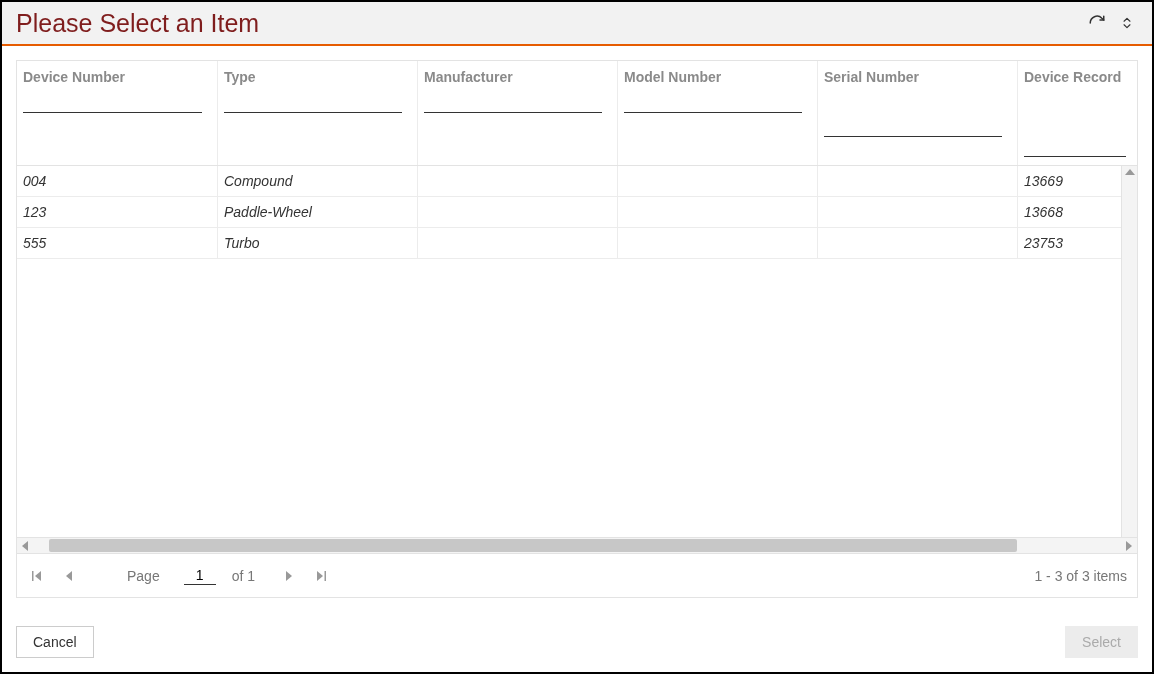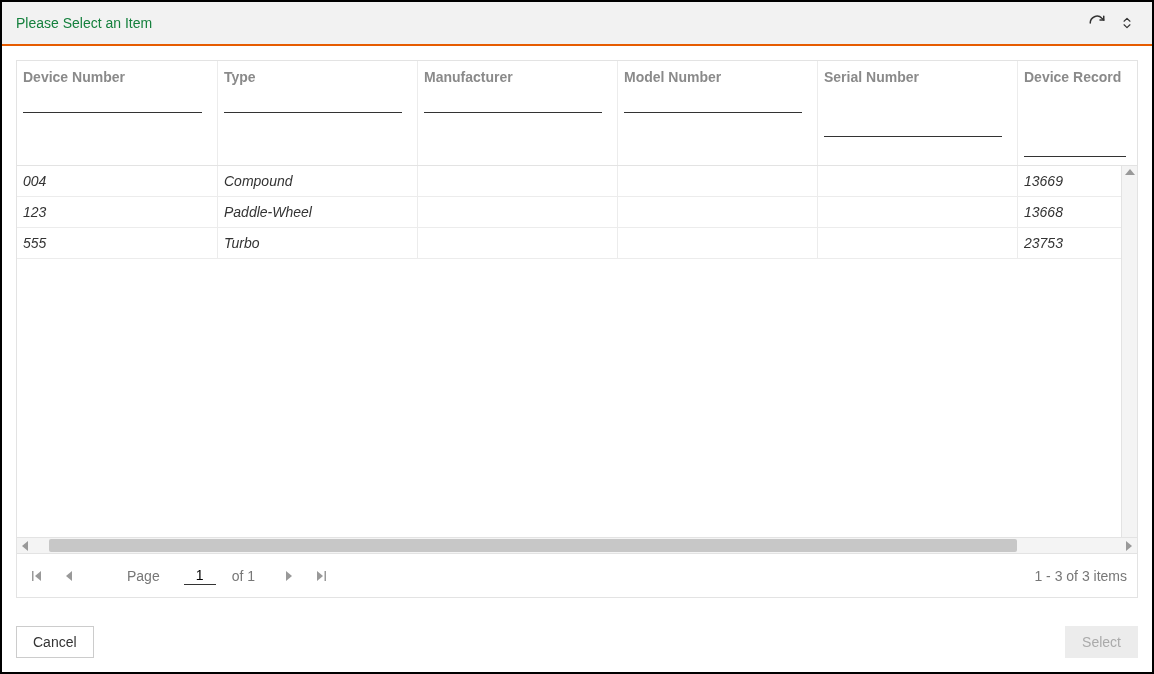--- a/index.html
+++ b/index.html
@@ -20,22 +20,22 @@
   }
   .header {
     height: 44px;
     background: #f2f2f2;
     border-bottom: 2px solid #e65c00;
     display: flex;
     align-items: center;
     padding: 0 14px;
   }
   .header-title {
-    font-size: 14px;
-    color: #15803d;
+    font-size: 25px;
+    color: #7f1d1d;
     flex: 1;
   }
   .header-icon {
     width: 22px;
     height: 22px;
     display: flex;
     align-items: center;
     justify-content: center;
     margin-left: 8px;
     cursor: pointer;

